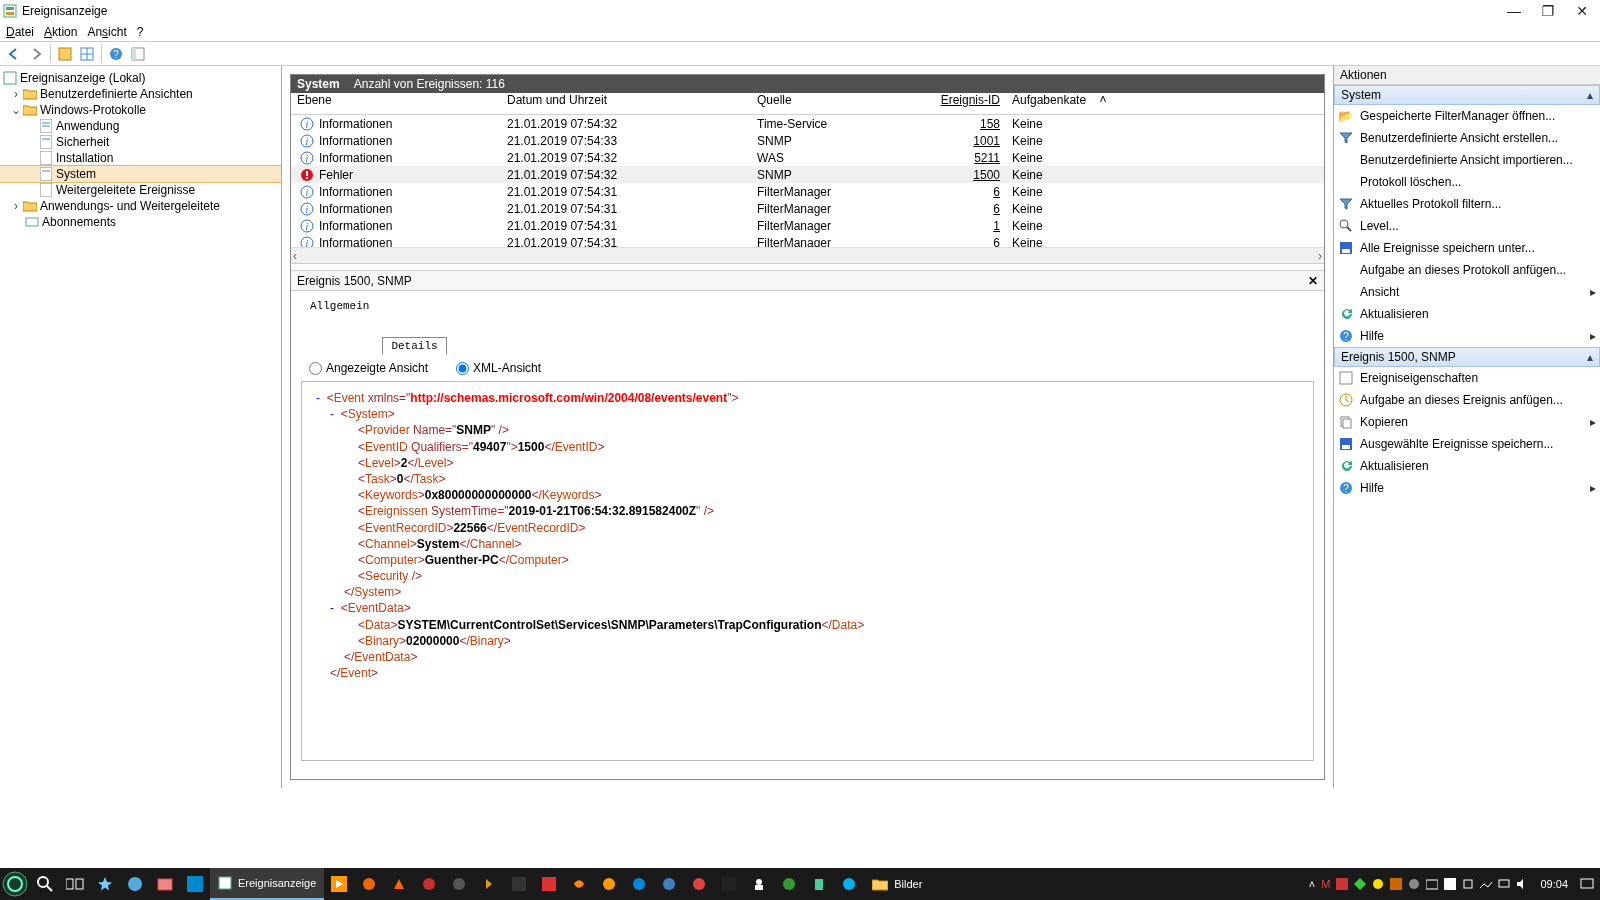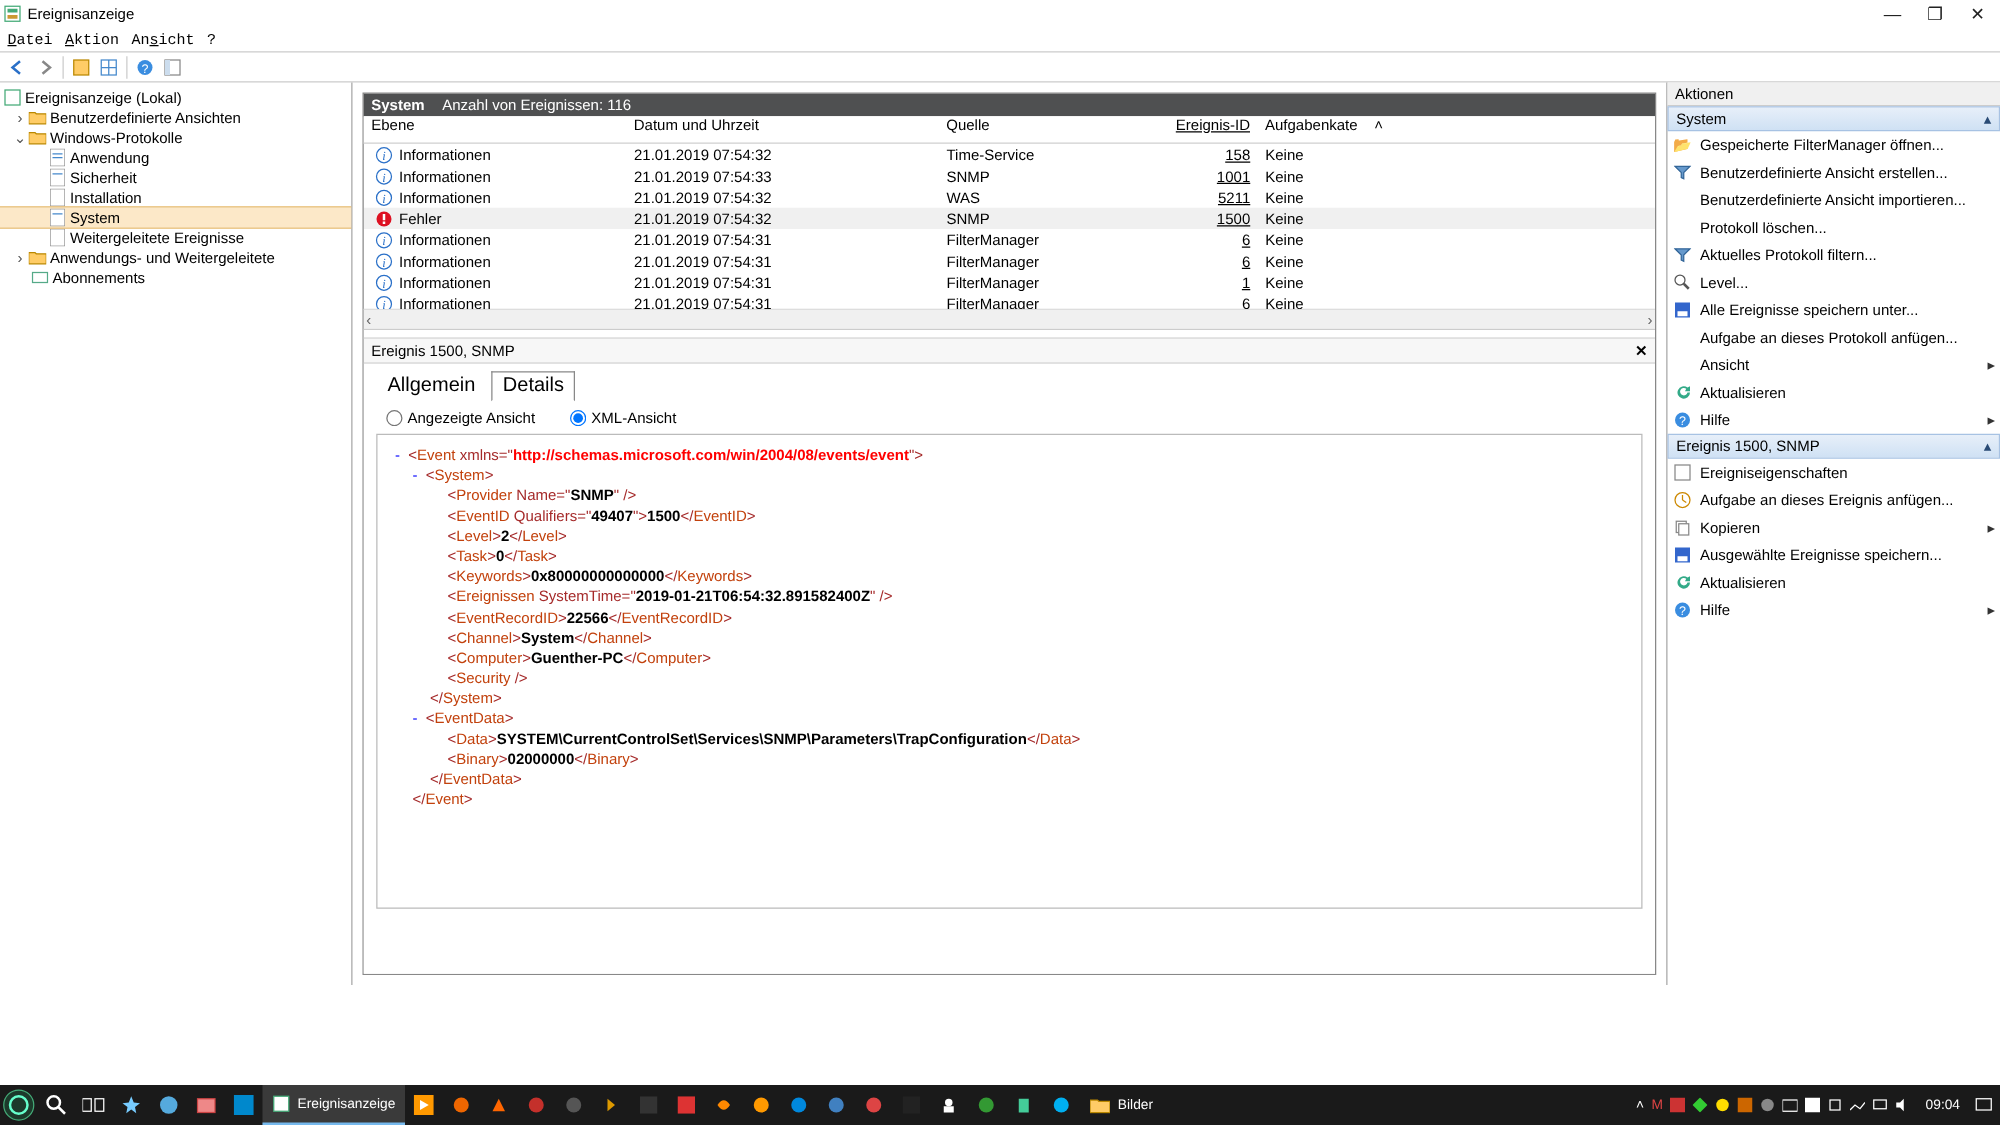--- a/index.html
+++ b/index.html
@@ -2,21 +2,21 @@
 <html><head>
 <meta charset="utf-8">
 <style>
 * { box-sizing: border-box; margin: 0; padding: 0; }
 body { font-family: "Segoe UI", Tahoma, sans-serif; font-size: 12px; background: #fff; overflow: hidden; width: 1600px; height: 900px; position: relative; }
 .titlebar { height: 22px; display: flex; align-items: center; padding: 0 2px; background: #fff; }
 .titlebar .title-icon { width: 16px; height: 16px; margin-right: 4px; display: inline-flex; align-items: center; justify-content: center; }
 .titlebar .title-text { flex: 1; font-size: 12px; }
 .titlebar .win-controls { display: flex; gap: 18px; padding-right: 8px; }
 .titlebar .win-controls span { width: 16px; text-align: center; font-size: 14px; color: #222; }
-.menubar { height: 20px; display: flex; align-items: center; padding: 0 6px; gap: 10px; border-bottom: 1px solid #ccc; font-family: Liberation Mono, monospace; }
+.menubar { height: 20px; display: flex; align-items: center; padding: 0 6px; gap: 10px; border-bottom: 1px solid #ccc; }
 .menubar span { font-size: 12px; }
 .menubar span u { text-decoration: underline; }
 .toolbar { height: 24px; display: flex; align-items: center; padding: 0 4px; gap: 2px; border-bottom: 1px solid #ccc; }
 .toolbar .tbtn { width: 20px; height: 20px; display: inline-flex; align-items: center; justify-content: center; }
 .toolbar .sep { width:1px; height:18px; background:#ccc; margin:0 2px; }
 .content { display: flex; height: 722px; }
 .leftpane { width: 282px; border-right: 1px solid #a7a7a7; padding: 4px 0; overflow:auto; }
 .tree-item { display: flex; align-items: center; height: 16px; padding: 0 4px; white-space: nowrap; }
 .tree-item .tw { width: 12px; display:inline-block; text-align:center; color:#555; font-size:12px; line-height:12px;}
 .tree-item .ic { width:16px; height:16px; display:inline-flex; align-items:center; justify-content:center; margin-right:2px;}
@@ -31,22 +31,22 @@
 .grid-body { height:132px; overflow-y:scroll; position:relative; }
 .grid-row { display:flex; height:17px; align-items:center;}
 .grid-row.sel { background:#f0f0f0; }
 .grid-row .ic { width:16px; height:16px; display:inline-flex; align-items:center; justify-content:center; margin-left:2px; margin-right:4px;}
 .hscroll { height:16px; background:#f0f0f0; border-top:1px solid #ddd; display:flex; align-items:center; justify-content:space-between; padding:0 2px; color:#666;}
 .splitter { height:8px; background:#fff; border-top:1px solid #ccc; border-bottom:1px solid #ccc;}
 .detail-header { height:20px; display:flex; align-items:center; padding:0 6px; border-bottom:1px solid #ccc; background:#f7f7f7;}
 .detail-header .close { margin-left:auto; font-weight:bold;}
 .detail-body { flex:1; padding:6px 10px; background:#fff; overflow:auto; min-height:0;}
 .tabs { display:flex; gap:4px; margin-bottom:6px;}
-.tab { padding:2px 8px; border:1px solid transparent; font-size:16px;}
-.tab.active { border:1px solid #888; background:#fff; border-bottom-color:#fff; position:relative; z-index:1;}
+.tab { padding:2px 8px; border:1px solid transparent; font-size:11px;font-family:Liberation Mono, monospace;}
+.tab.active { border:1px solid #888; background:#fff; border-bottom-color:#fff; position:relative; z-index:1;margin-top:40px;}
 .radio-row { display:flex; gap:28px; margin:4px 0 6px 8px;}
 .radio-row label { display:flex; align-items:center; gap:4px;}
 .xml-box { border:1px solid #bbb; height:380px; overflow-y:scroll; padding:8px 8px 8px 14px; font-family:Verdana,sans-serif; font-size:12px; line-height:1.35;}
 .xml-box .tg{color:#c2410c;} .xml-box .at{color:#A52A2A;} .xml-box .vl{color:#000;font-weight:bold;} .xml-box .pn{color:#A52A2A;} .xml-box .url{color:#f00;font-weight:bold;} .xml-box .dash{color:#00f;}
 .rightpane { width:266px; display:flex; flex-direction:column; }
 .rightpane .rp-title { background:#f0f0f0; border-bottom:1px solid #ccc; padding:2px 6px; font-weight:normal; }
 .rightpane .rp-section { background:linear-gradient(#e7eff9,#cfe1f4); border:1px solid #a7c2e3; padding:2px 6px; display:flex; align-items:center;}
 .rightpane .rp-section .arrow{margin-left:auto; color:#2a4b75;}
 .rp-item { display:flex; align-items:center; height:22px; padding:0 4px; gap:6px;}
 .rp-item .ic{width:16px;height:16px;display:inline-flex;align-items:center;justify-content:center;}

